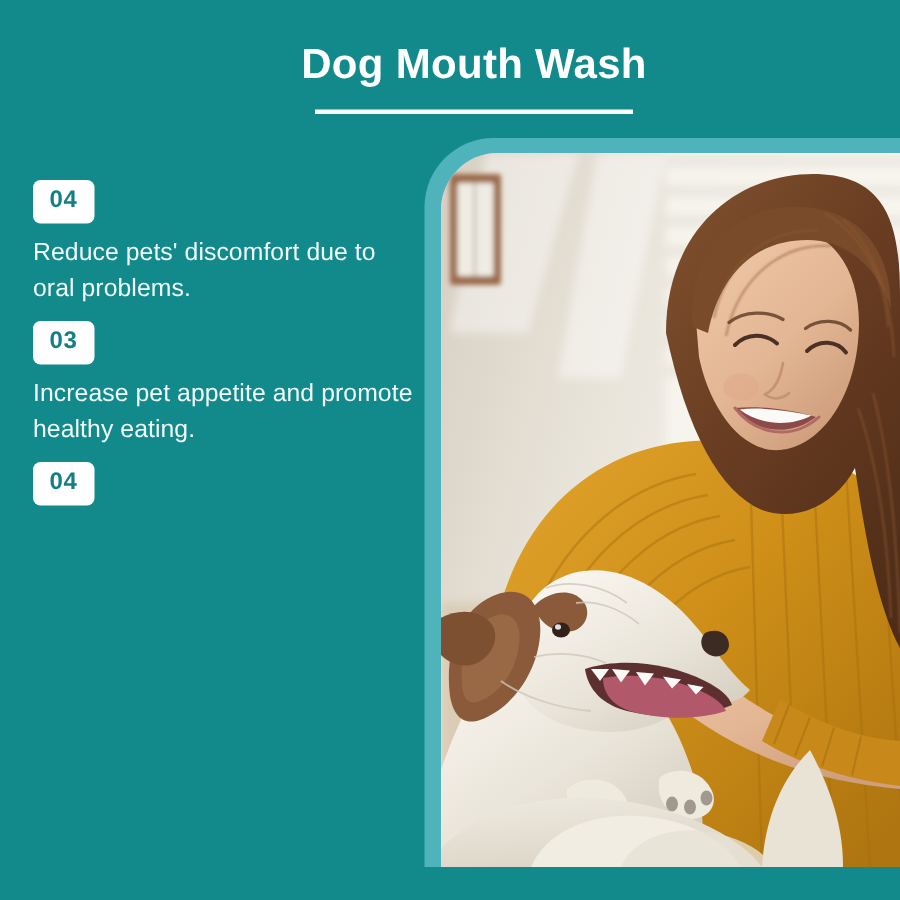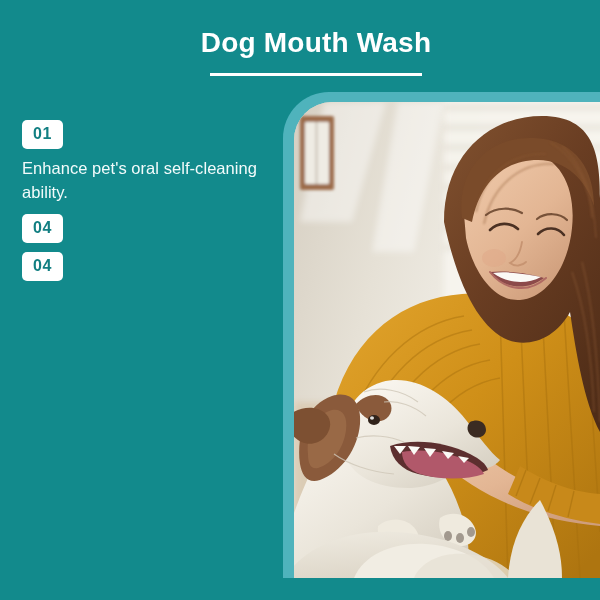--- a/index.html
+++ b/index.html
@@ -73,29 +73,30 @@
 
 <div id="page">
 
   <div class="title-block">
     <div class="title">Dog Mouth Wash</div>
     <div class="title-rule"></div>
   </div>
 
   <div class="features">
 
-    <div class="feature">
-      <span class="badge">01</span>
-      <div class="feature-text">Enhance pet's oral self-cleaning ability.</div>
-    </div>
 
     <div class="feature">
       <span class="badge">04</span>
-    </div>
-
+      <div class="feature-text">Reduce pets' discomfort due to oral problems.</div>
+    </div>
+
+    <div class="feature">
+      <span class="badge">03</span>
+      <div class="feature-text">Increase pet appetite and promote healthy eating.</div>
+    </div>
 
     <div class="feature">
       <span class="badge">04</span>
     </div>
 
   </div>
 
   <div class="photo-panel">
     <div class="photo-inner">
       <svg class="photo-svg" viewBox="0 0 306 476" preserveAspectRatio="xMidYMid slice">

